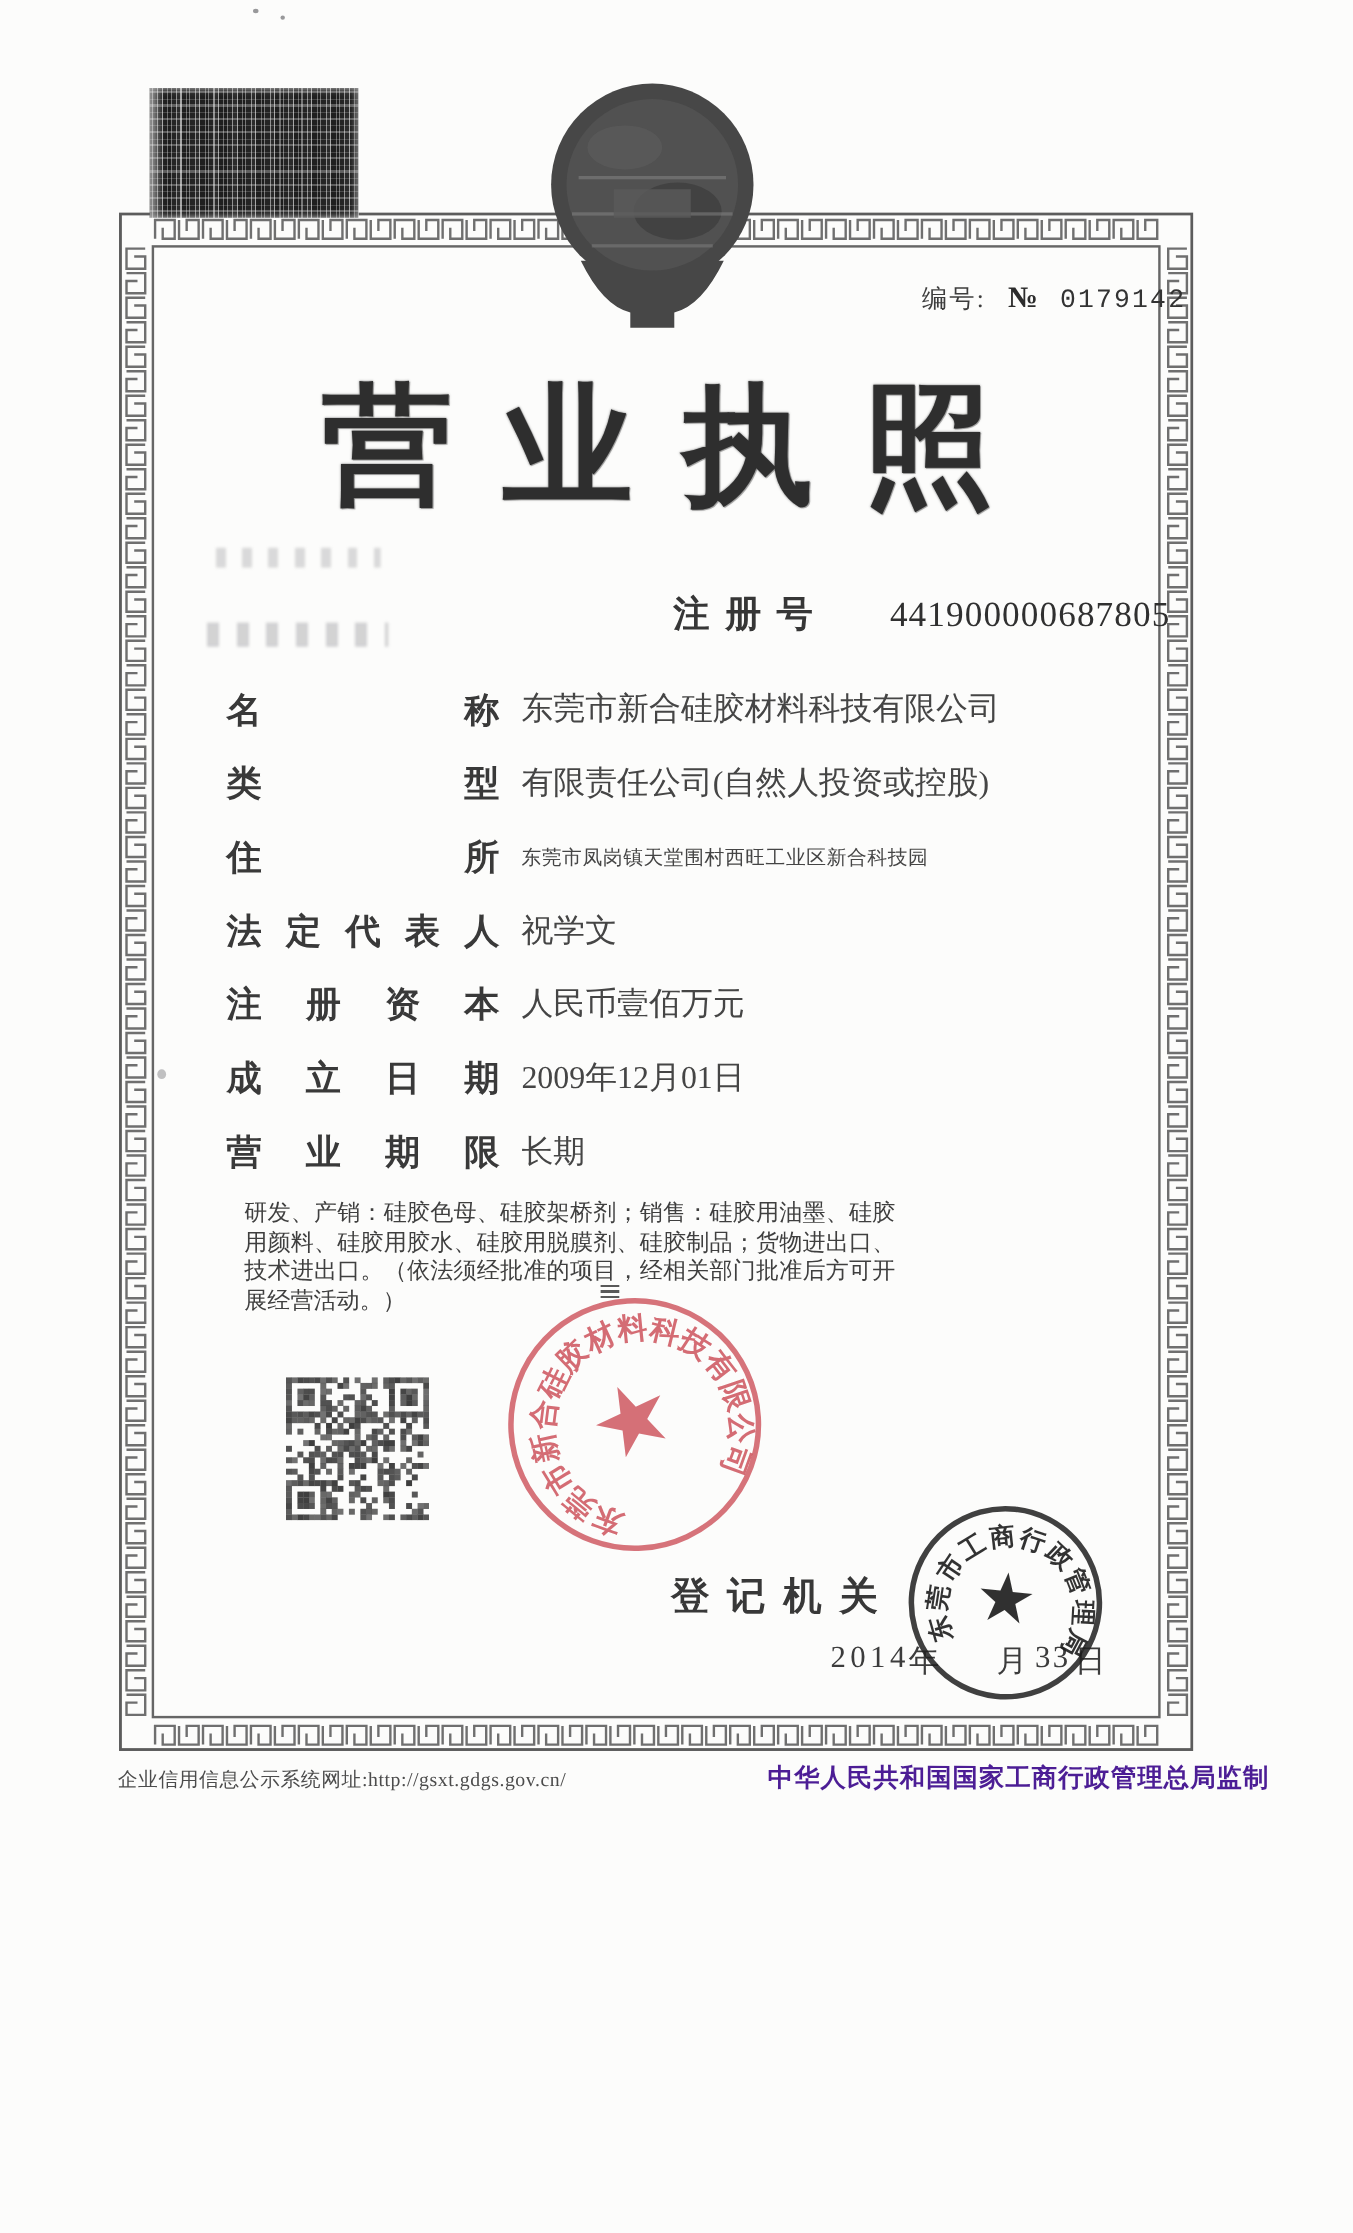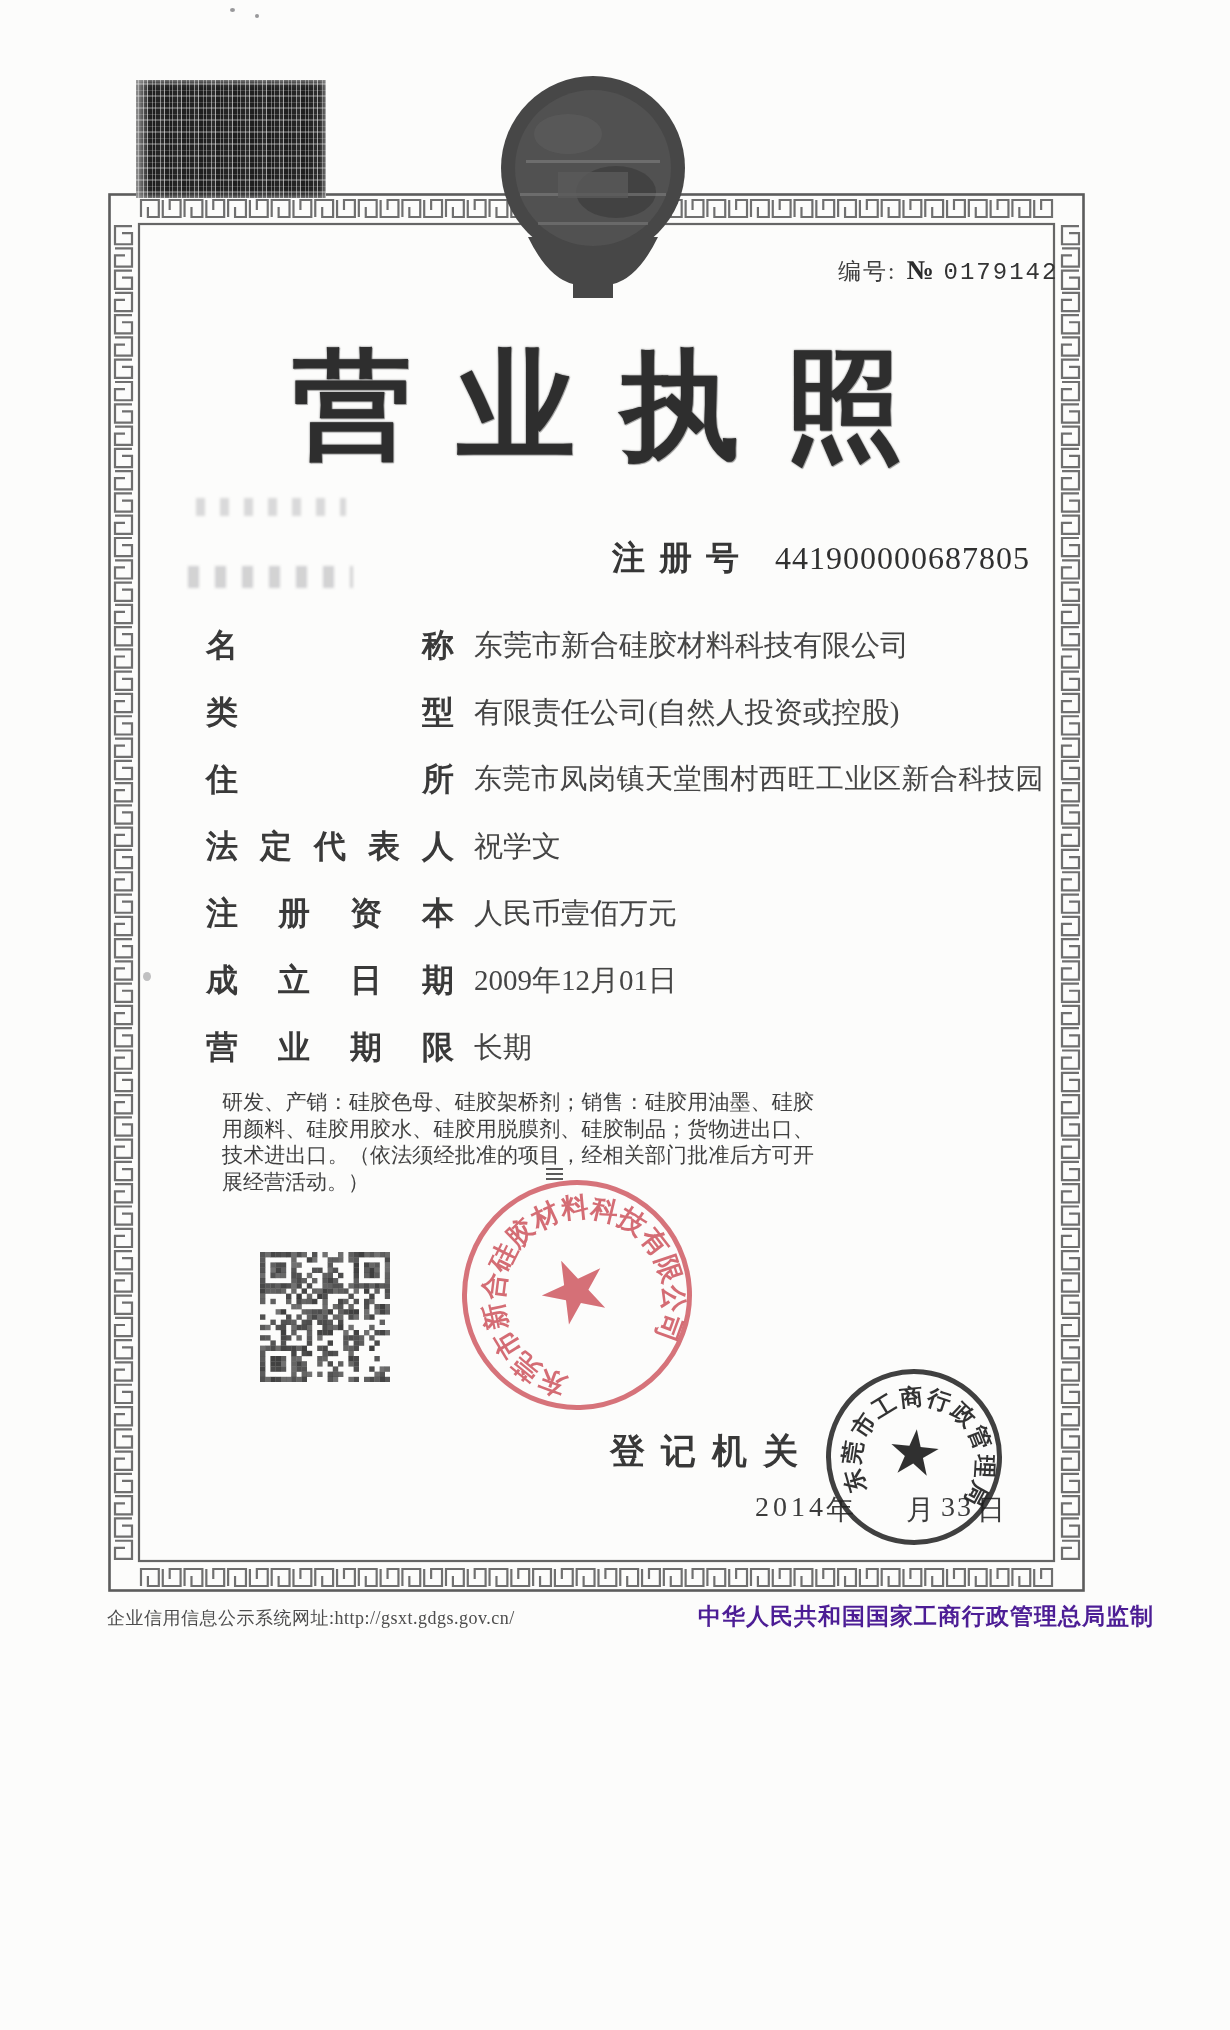--- a/index.html
+++ b/index.html
@@ -16,39 +16,39 @@
   }
 
   
   .emblem { position:absolute; left:498px; top:72px; width:190px; height:232px; z-index:2; }
 
   
   .frame { position:absolute; left:108px; top:193px; width:977px; height:1399px; z-index:1; }
 
   .txt { position:absolute; color:#3a3a3a; z-index:2; }
 
-  .serial-line { left:838px; top:255px; display:flex; align-items:baseline; gap:10px; }
+  .serial-line { left:838px; top:255px; display:flex; align-items:baseline; gap:20px; }
   .serial-label { font-size:23px; color:#3d3d3d; letter-spacing:2px; }
   .serial-sym { font-size:27px; font-weight:700; color:#2c2c2c; }
   .serial-num { font-family:"Liberation Mono","DejaVu Sans Mono",monospace; font-size:24px; color:#333; letter-spacing:2px; }
 
   .license-title { left:293px; top:340px; font-family:"Liberation Sans","DejaVu Sans",sans-serif;
     font-size:118px; line-height:130px; font-weight:900; letter-spacing:46px; color:#2e2e2e;
     text-shadow:0 0 2px rgba(60,60,60,.85), 1px 1px 0 rgba(90,90,90,.4); white-space:nowrap; }
 
-  .reg-line { left:612px; top:536px; display:flex; align-items:baseline; }
+  .reg-line { left:612px; top:536px; display:flex; align-items:baseline;gap:34px; }
   .reg-label { font-size:33px; letter-spacing:14px; color:#363636; font-weight:600; }
   .reg-num { font-size:32px; color:#303030; margin-left:22px; letter-spacing:1px; }
 
   .row { position:absolute; left:206px; display:flex; align-items:flex-start; z-index:2; }
   .flabel { width:248px; font-size:32px; line-height:46px; color:#393939; font-weight:600;
     text-align:justify; text-align-last:justify; white-space:nowrap; letter-spacing:0; }
   .flabel5 { letter-spacing:0; }
   .fvalue { margin-left:20px; font-size:29px; line-height:46px; color:#454545; font-weight:400; white-space:nowrap;text-align:right; }
-  .fvalue-wide { font-size:28px; letter-spacing:0.5px; }
+  .fvalue-wide { font-size:18px; letter-spacing:0.5px; }
   .scope-value { margin-left:16px; font-size:21px; line-height:26.5px; width:592px; color:#3f3f3f;
     font-weight:400; white-space:normal; text-align:justify; }
 
   .qr { position:absolute; left:260px; top:1252px; width:130px; height:130px; z-index:2; }
 
   .seal { position:absolute; border-radius:50%; z-index:3; }
   .seal-red { left:462px; top:1180px; width:230px; height:230px; border:5px solid rgba(203,76,86,.78);
     transform:rotate(-25deg); }
   .seal-black { left:826px; top:1369px; width:176px; height:176px; border:5px solid rgba(30,30,30,.85);
     transform:rotate(6deg); }

